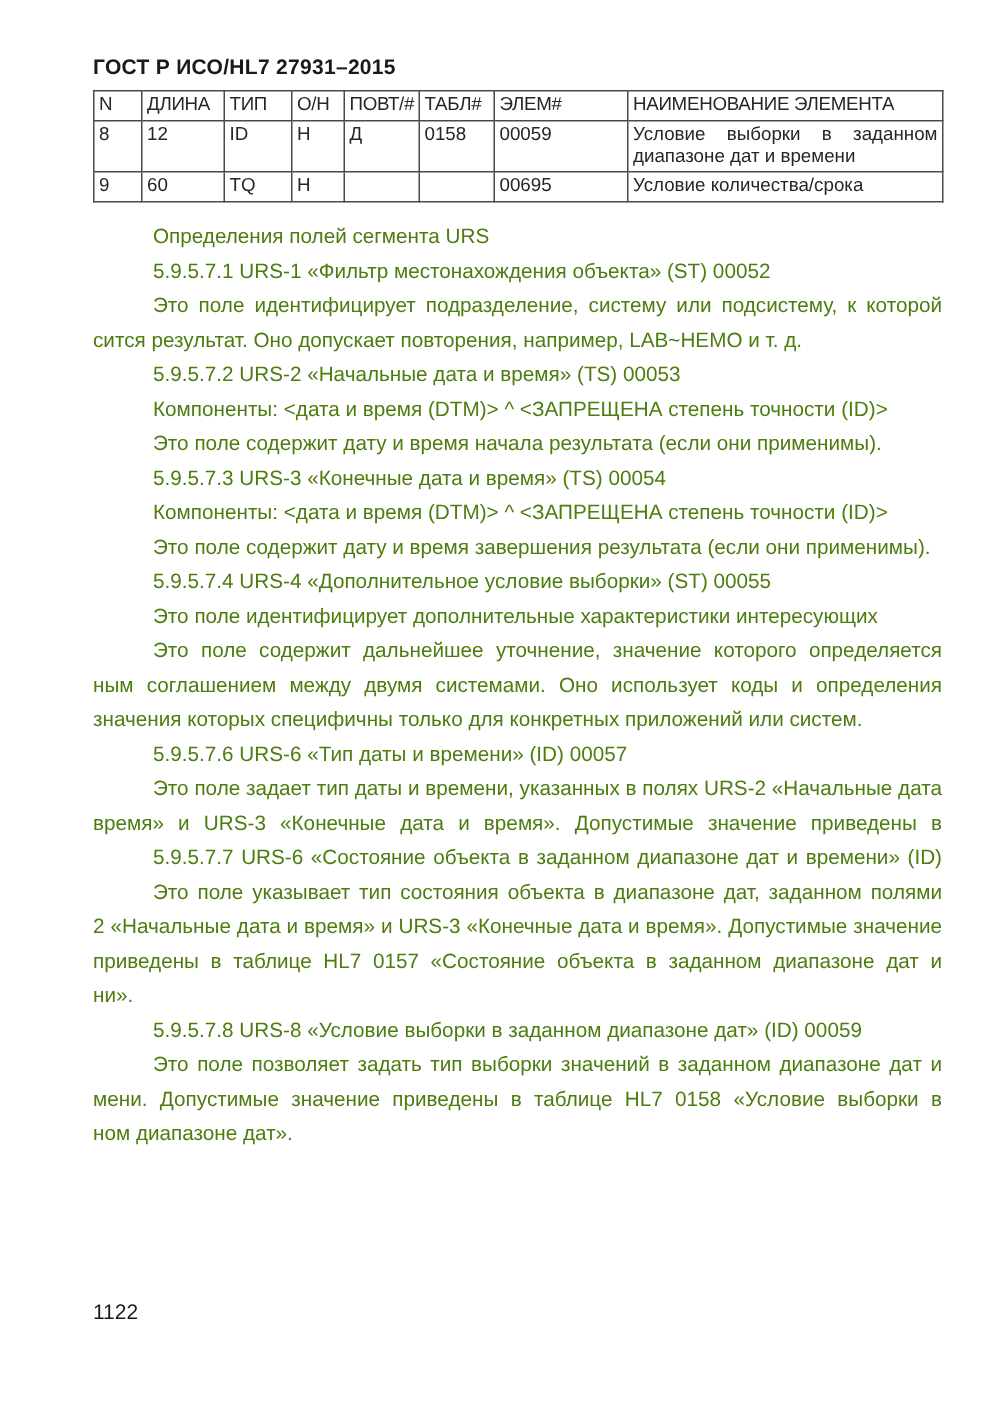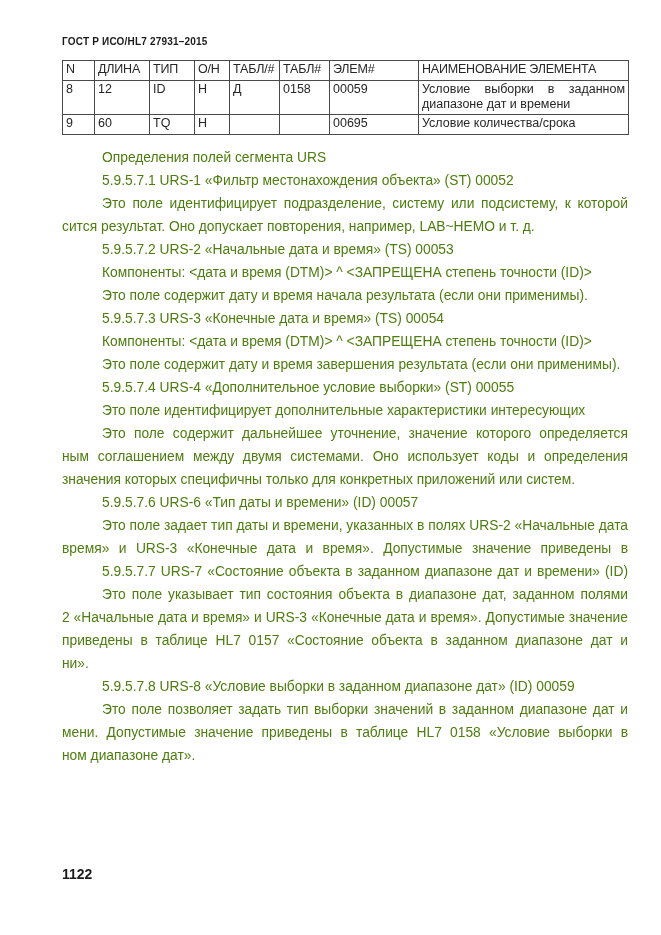--- a/index.html
+++ b/index.html
@@ -13,21 +13,21 @@
     height: 935px;
     background: #ffffff;
     font-family: "Liberation Sans", sans-serif;
     color: #222222;
     overflow: hidden;
   }
   .doc-header {
     position: absolute;
     left: 62px;
     top: 36px;
-    font-size: 10px;
+    font-size: 14px;
     font-weight: bold;
     letter-spacing: 0.2px;
     color: #1a1a1a;
     white-space: nowrap;
   }
   table.gost-table {
     position: absolute;
     left: 62px;
     top: 60px;
     width: 566px;
@@ -77,21 +77,21 @@
   }
   .body-text .line.just {
     text-align: justify;
     text-align-last: justify;
   }
   .page-number {
     position: absolute;
     left: 62px;
     top: 866px;
     font-size: 14px;
-    font-weight: bold;
+    font-weight: normal;
     color: #1a1a1a;
   }
 </style>
 </head>
 <body>
 
 <div class="page">
 
   <div class="doc-header">ГОСТ Р ИСО/HL7 27931–2015</div>
 
@@ -105,21 +105,21 @@
         <col style="width: 50px;">
         <col style="width: 89px;">
         <col style="width: 210px;">
       </colgroup>
     <thead>
       <tr id="table-head-row">
           <th>N</th>
           <th>ДЛИНА</th>
           <th>ТИП</th>
           <th>О/Н</th>
-          <th>ТАБЛ/#</th>
+          <th>ПОВТ/#</th>
           <th>ТАБЛ#</th>
           <th>ЭЛЕМ#</th>
           <th>НАИМЕНОВАНИЕ ЭЛЕМЕНТА</th>
         </tr>
     </thead>
     <tbody id="table-body">
         <tr>
           <td>8</td>
           <td>12</td>
           <td>ID</td>
@@ -154,21 +154,21 @@
       <div class="line first">Компоненты: &lt;дата и время (DTM)&gt; ^ &lt;ЗАПРЕЩЕНА степень точности (ID)&gt;</div>
       <div class="line first">Это поле содержит дату и время завершения результата (если они применимы).</div>
       <div class="line first">5.9.5.7.4 URS-4 «Дополнительное условие выборки» (ST) 00055</div>
       <div class="line first">Это поле идентифицирует дополнительные характеристики интересующих данных.</div>
       <div class="line first just">Это поле содержит дальнейшее уточнение, значение которого определяется мест-</div>
       <div class="line just">ным соглашением между двумя системами. Оно использует коды и определения полей,</div>
       <div class="line">значения которых специфичны только для конкретных приложений или систем.</div>
       <div class="line first">5.9.5.7.6 URS-6 «Тип даты и времени» (ID) 00057</div>
       <div class="line first just">Это поле задает тип даты и времени, указанных в полях URS-2 «Начальные дата и</div>
       <div class="line just">время» и URS-3 «Конечные дата и время». Допустимые значение приведены в таблице</div>
-      <div class="line first just">5.9.5.7.7 URS-7 «Состояние объекта в заданном диапазоне дат и времени» (ID)</div>
+      <div class="line first just">5.9.5.7.7 URS-6 «Состояние объекта в заданном диапазоне дат и времени» (ID)</div>
       <div class="line first just">Это поле указывает тип состояния объекта в диапазоне дат, заданном полями URS-</div>
       <div class="line just">2 «Начальные дата и время» и URS-3 «Конечные дата и время». Допустимые значение</div>
       <div class="line just">приведены в таблице HL7 0157 «Состояние объекта в заданном диапазоне дат и време-</div>
       <div class="line">ни».</div>
       <div class="line first">5.9.5.7.8 URS-8 «Условие выборки в заданном диапазоне дат» (ID) 00059</div>
       <div class="line first just">Это поле позволяет задать тип выборки значений в заданном диапазоне дат и вре-</div>
       <div class="line just">мени. Допустимые значение приведены в таблице HL7 0158 «Условие выборки в задан-</div>
       <div class="line">ном диапазоне дат».</div>
     </div>
 

